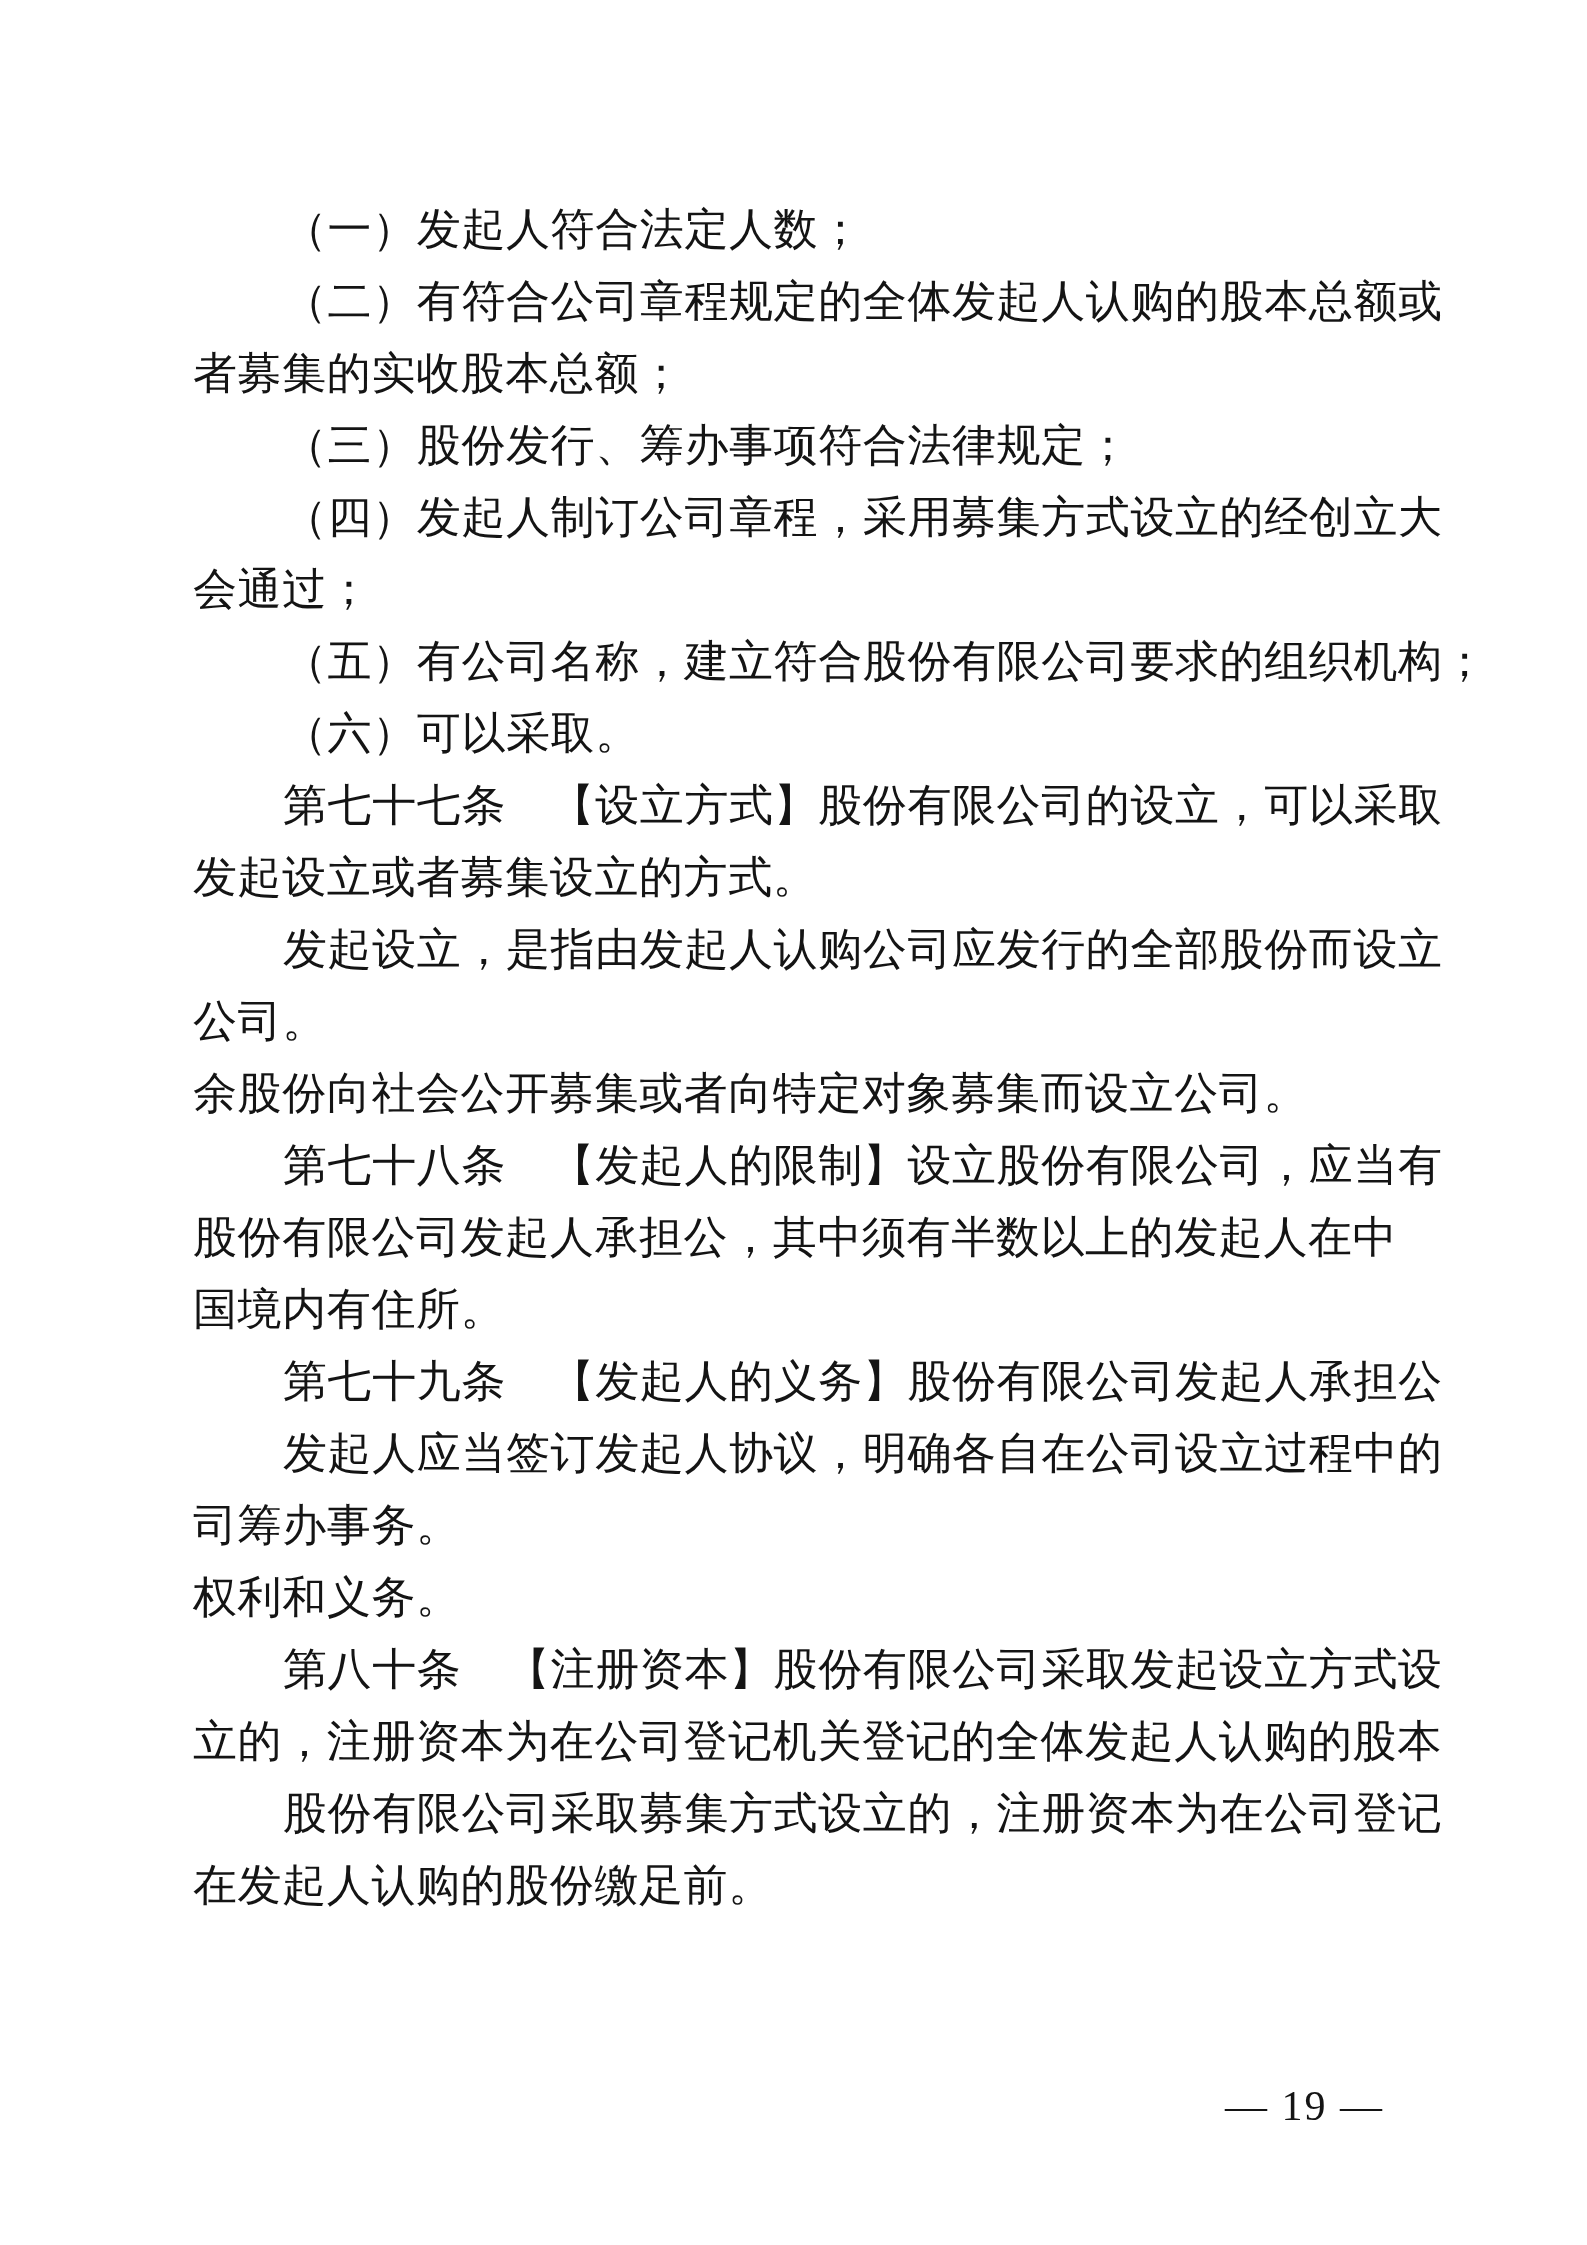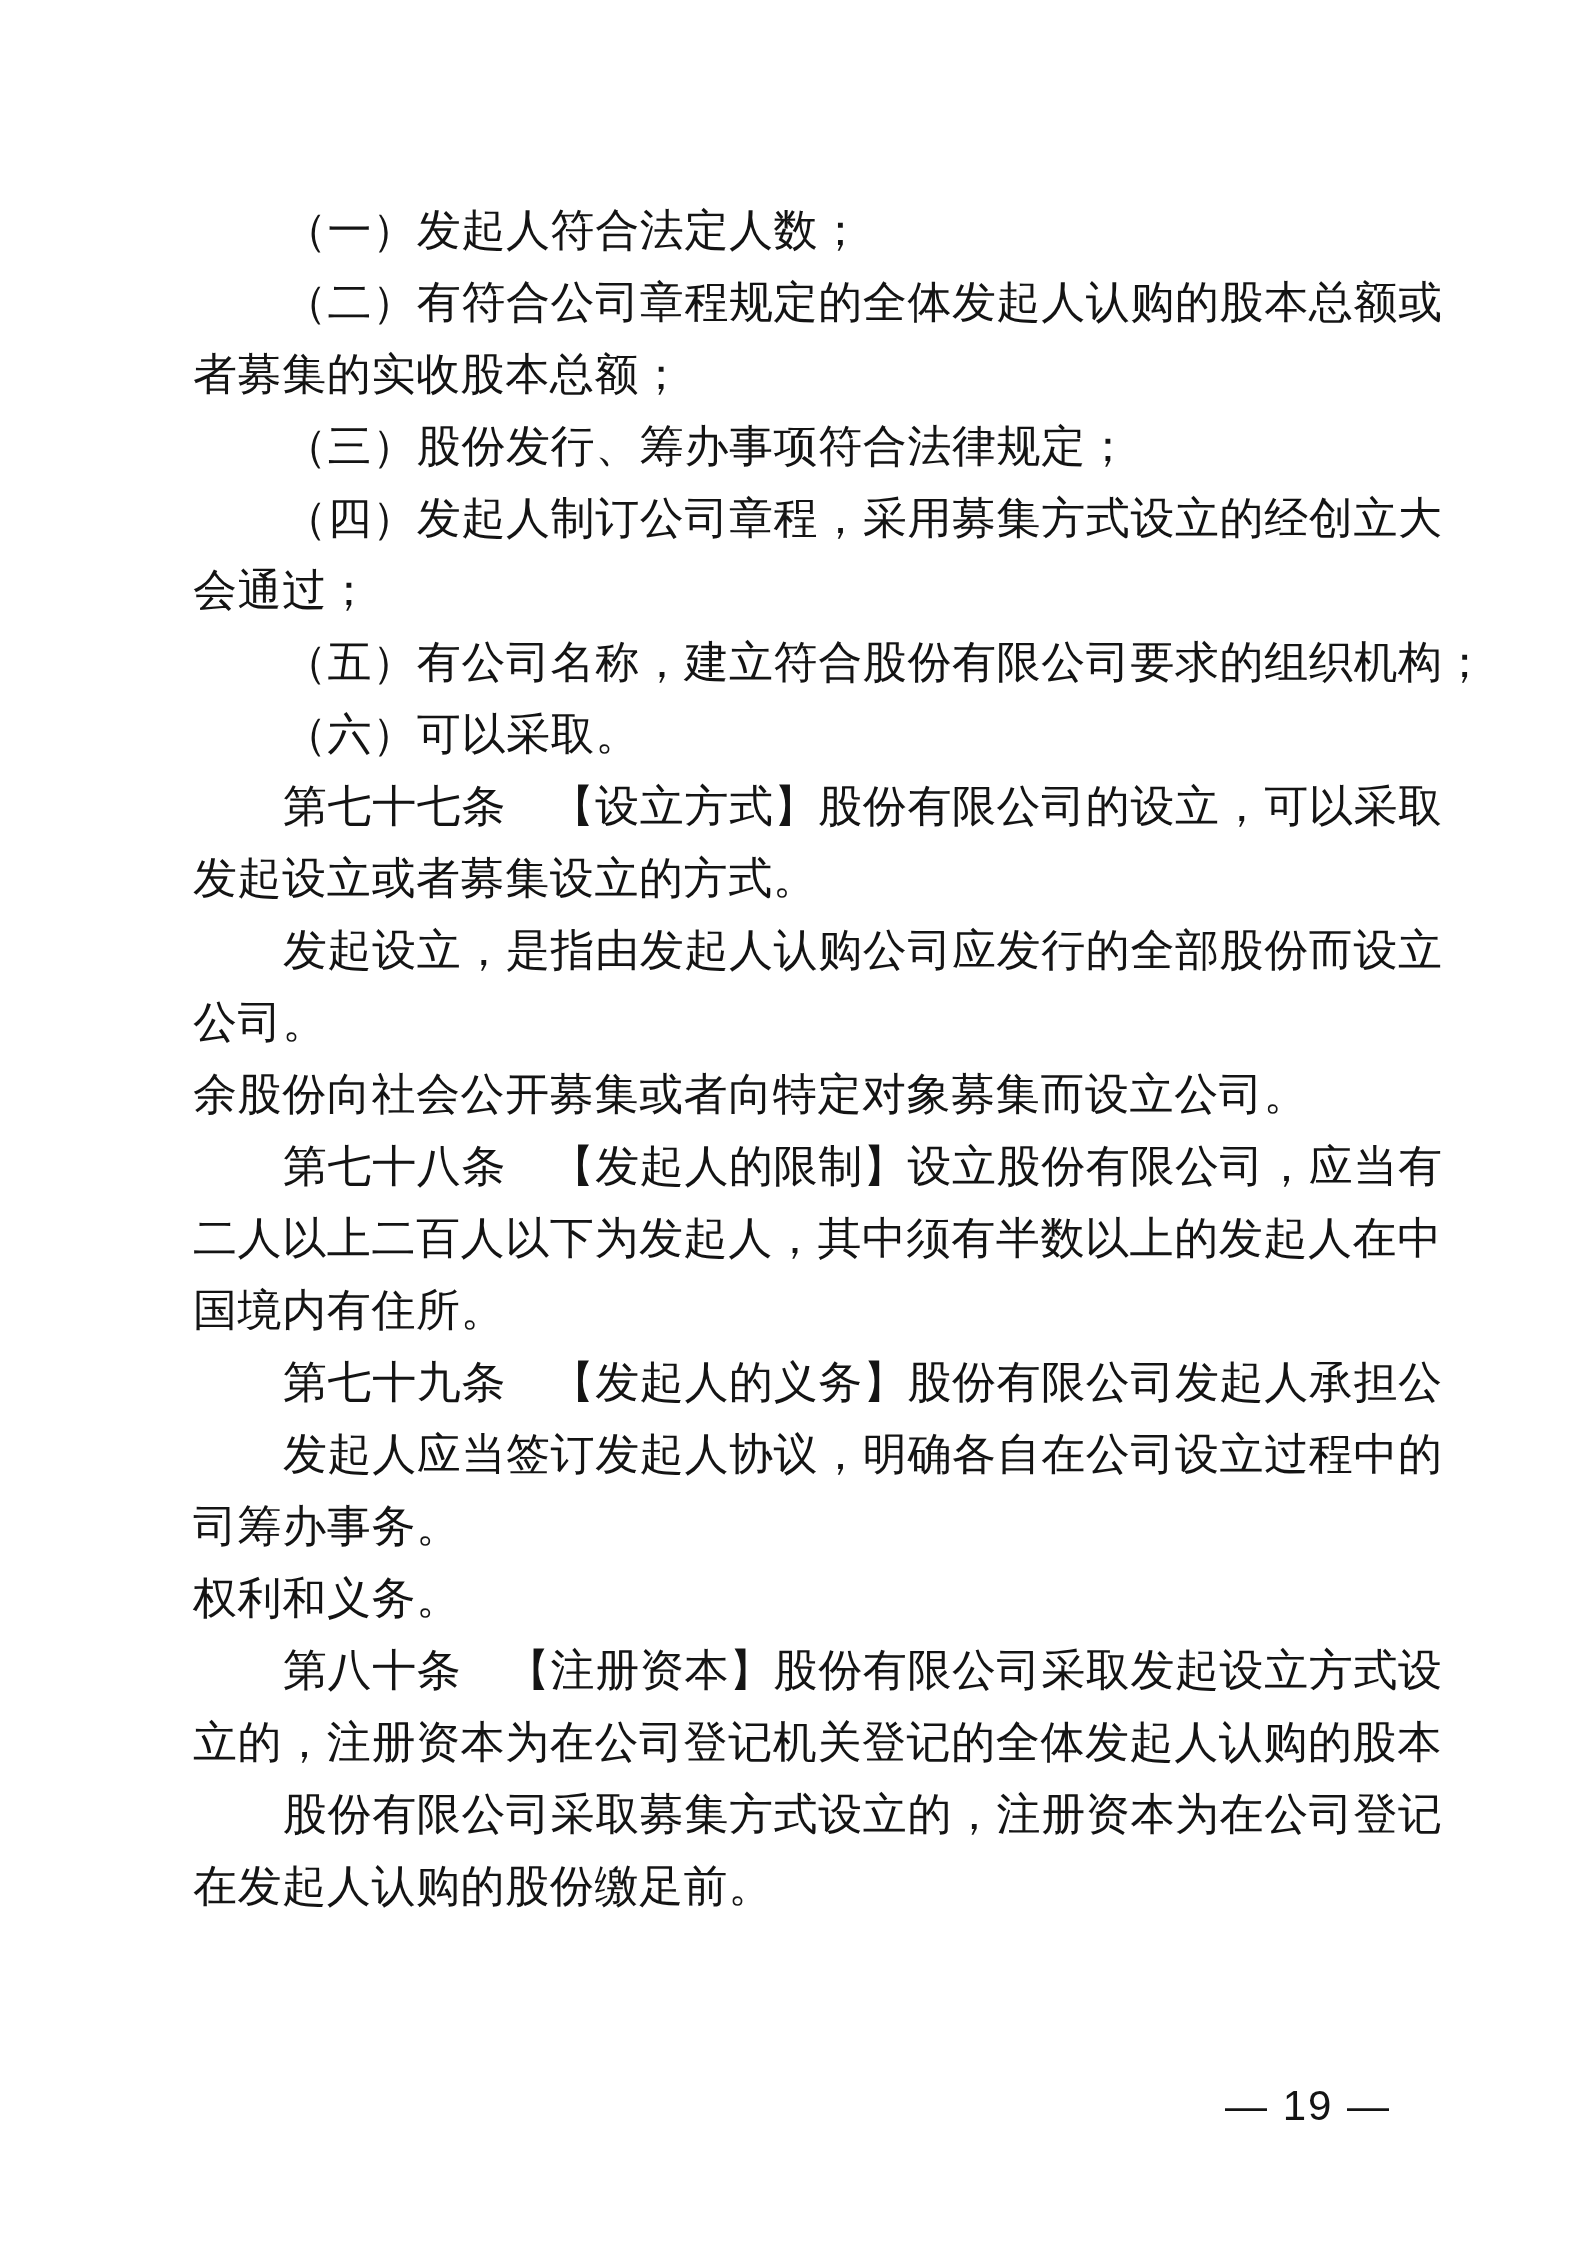--- a/index.html
+++ b/index.html
@@ -6,21 +6,21 @@
     margin: 0;
     padding: 0;
     background: #ffffff;
   }
   .page {
     position: relative;
     width: 1587px;
     height: 2245px;
     background: #ffffff;
     overflow: hidden;
-    font-family: Liberation Sans, sans-serif;
+    font-family: Liberation Serif, serif;
     color: #141414;
   }
   .text-block {
     position: absolute;
     left: 193px;
     top: 194px;
     width: 1252px;
   }
   .line {
     font-size: 44px;
@@ -57,21 +57,21 @@
     <div class="line indent">（四）发起人制订公司章程，采用募集方式设立的经创立大</div>
     <div class="line">会通过；</div>
     <div class="line indent">（五）有公司名称，建立符合股份有限公司要求的组织机构；</div>
     <div class="line indent">（六）可以采取。</div>
     <div class="line indent">第七十七条　【设立方式】股份有限公司的设立，可以采取</div>
     <div class="line">发起设立或者募集设立的方式。</div>
     <div class="line indent">发起设立，是指由发起人认购公司应发行的全部股份而设立</div>
     <div class="line">公司。</div>
     <div class="line">余股份向社会公开募集或者向特定对象募集而设立公司。</div>
     <div class="line indent">第七十八条　【发起人的限制】设立股份有限公司，应当有</div>
-    <div class="line">二人以上二百人以下为发起人，其中须有半数以上的发起人在中</div>
+    <div class="line">股份有限公司发起人承担公，其中须有半数以上的发起人在中</div>
     <div class="line">国境内有住所。</div>
     <div class="line indent">第七十九条　【发起人的义务】股份有限公司发起人承担公</div>
     <div class="line indent">发起人应当签订发起人协议，明确各自在公司设立过程中的</div>
     <div class="line">司筹办事务。</div>
     <div class="line">权利和义务。</div>
     <div class="line indent">第八十条　【注册资本】股份有限公司采取发起设立方式设</div>
     <div class="line">立的，注册资本为在公司登记机关登记的全体发起人认购的股本</div>
     <div class="line indent">股份有限公司采取募集方式设立的，注册资本为在公司登记</div>
     <div class="line">在发起人认购的股份缴足前。</div>
   </div>

